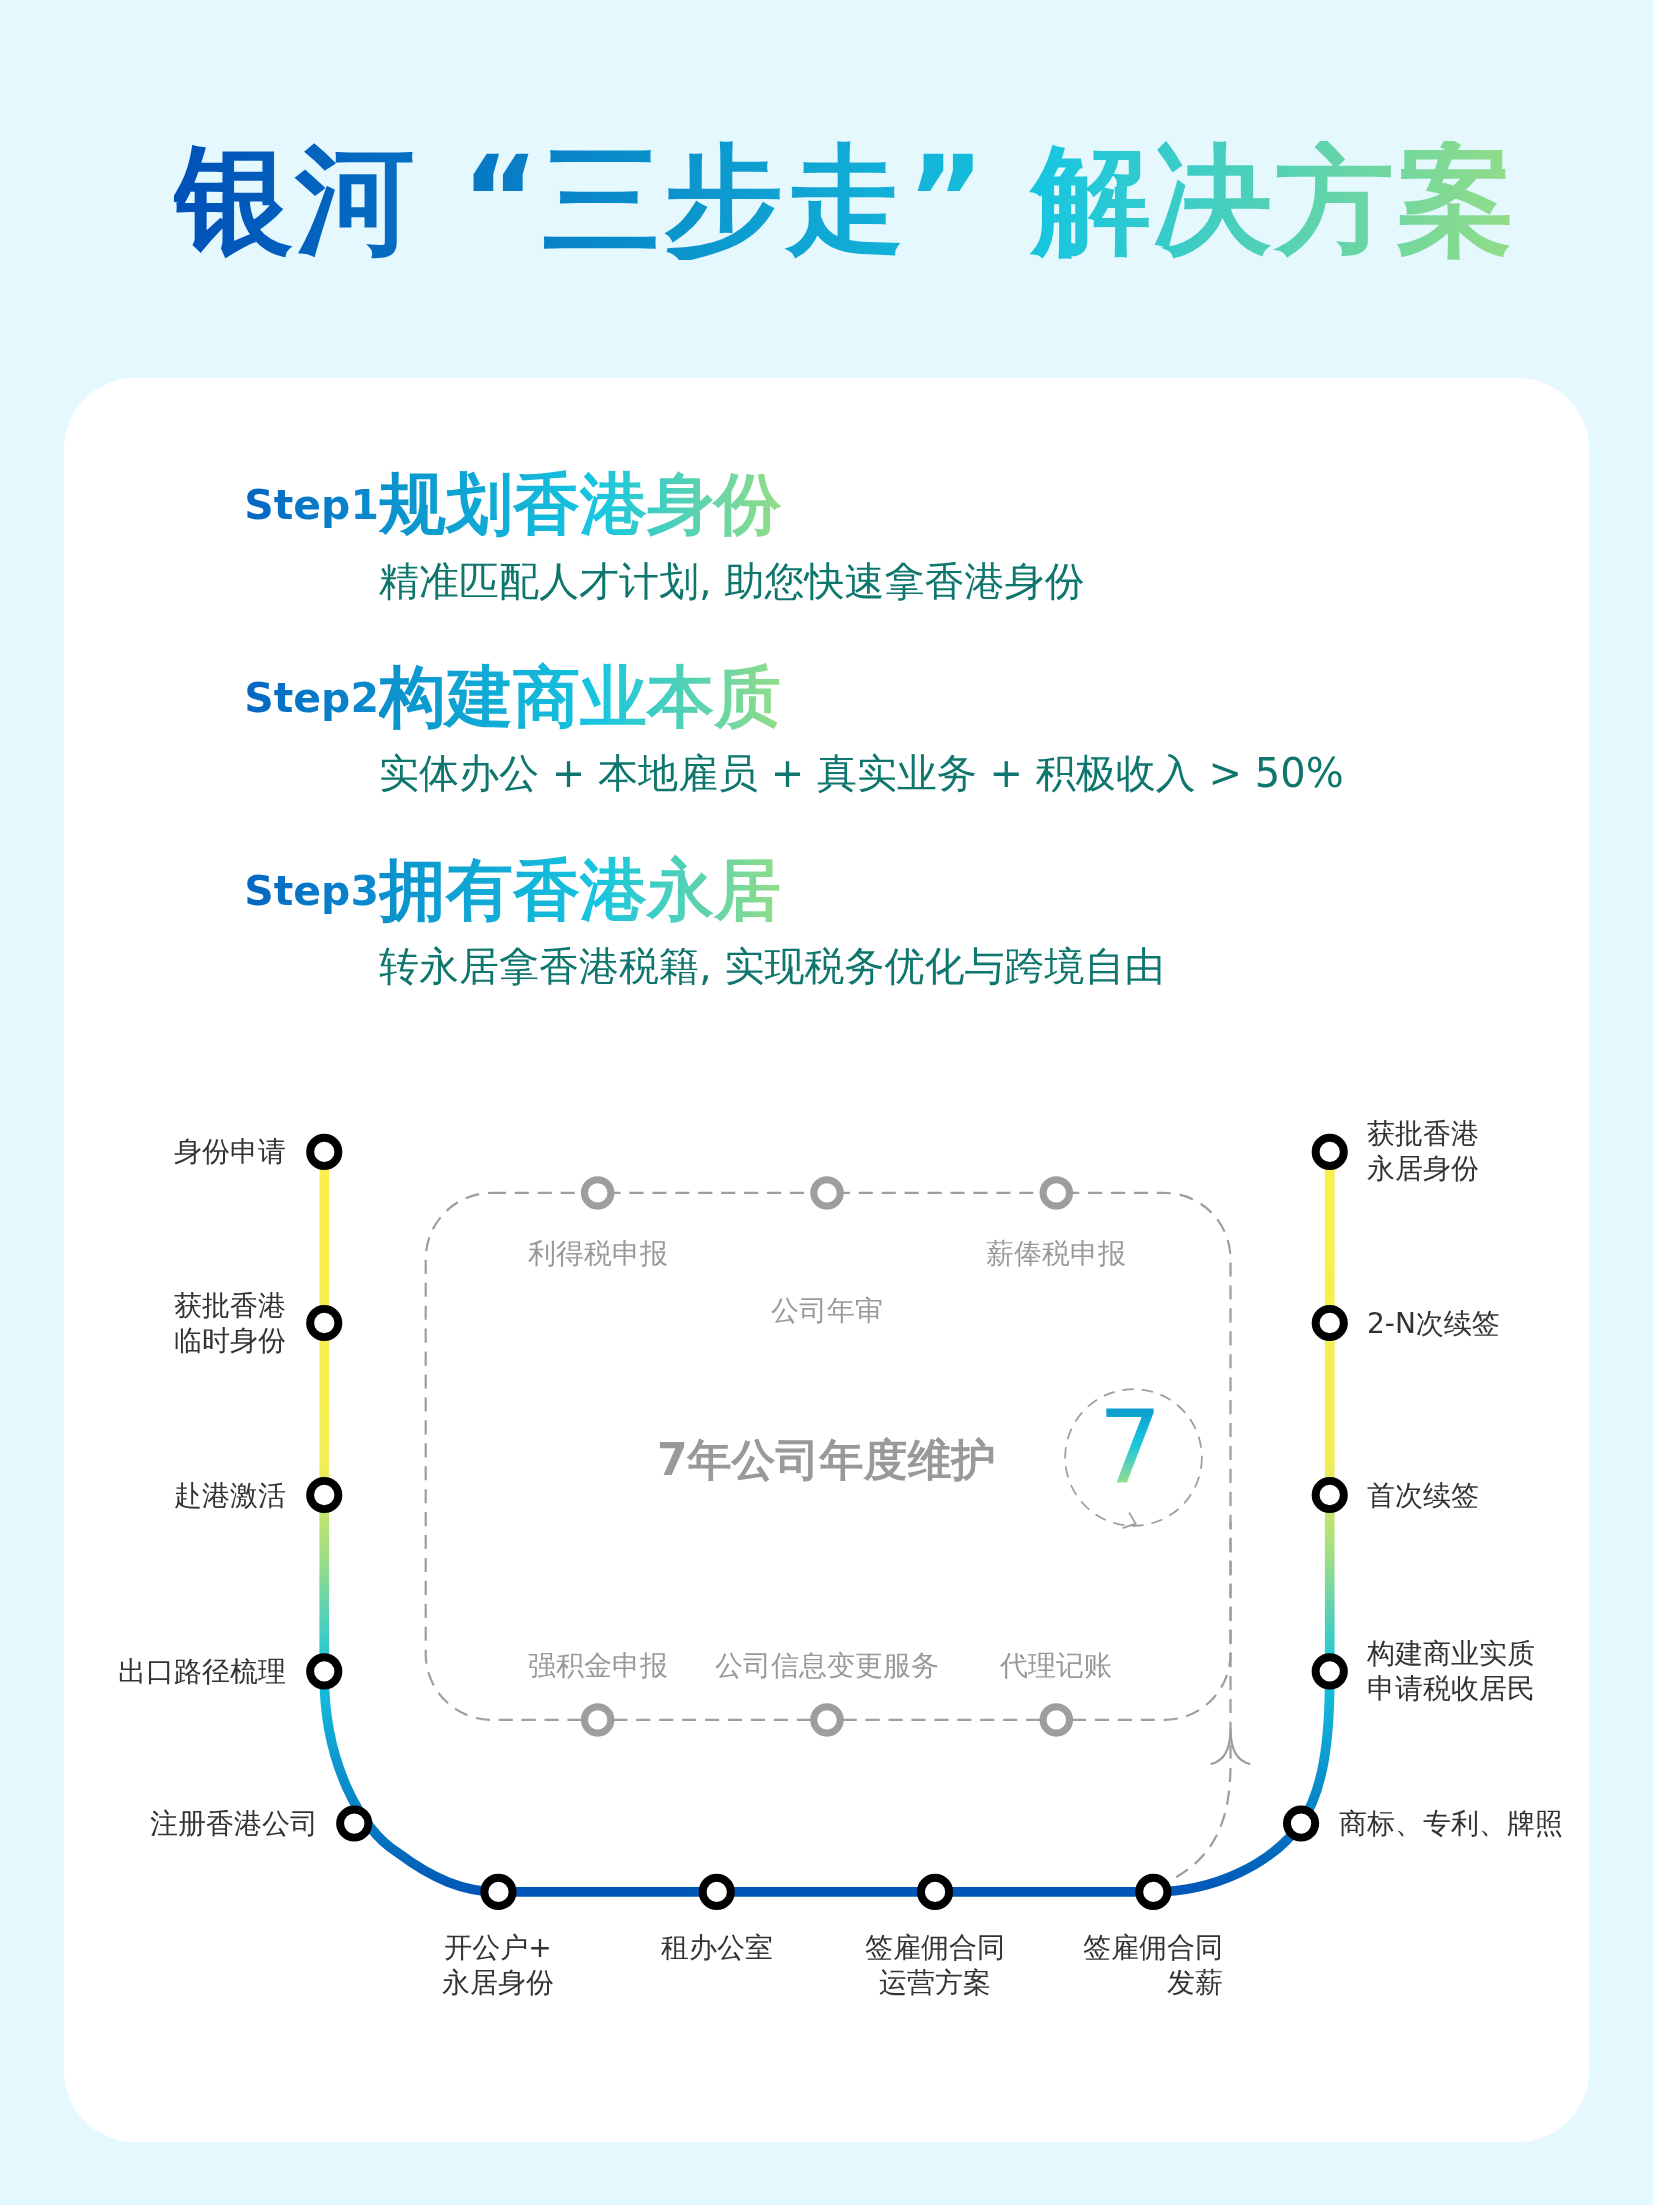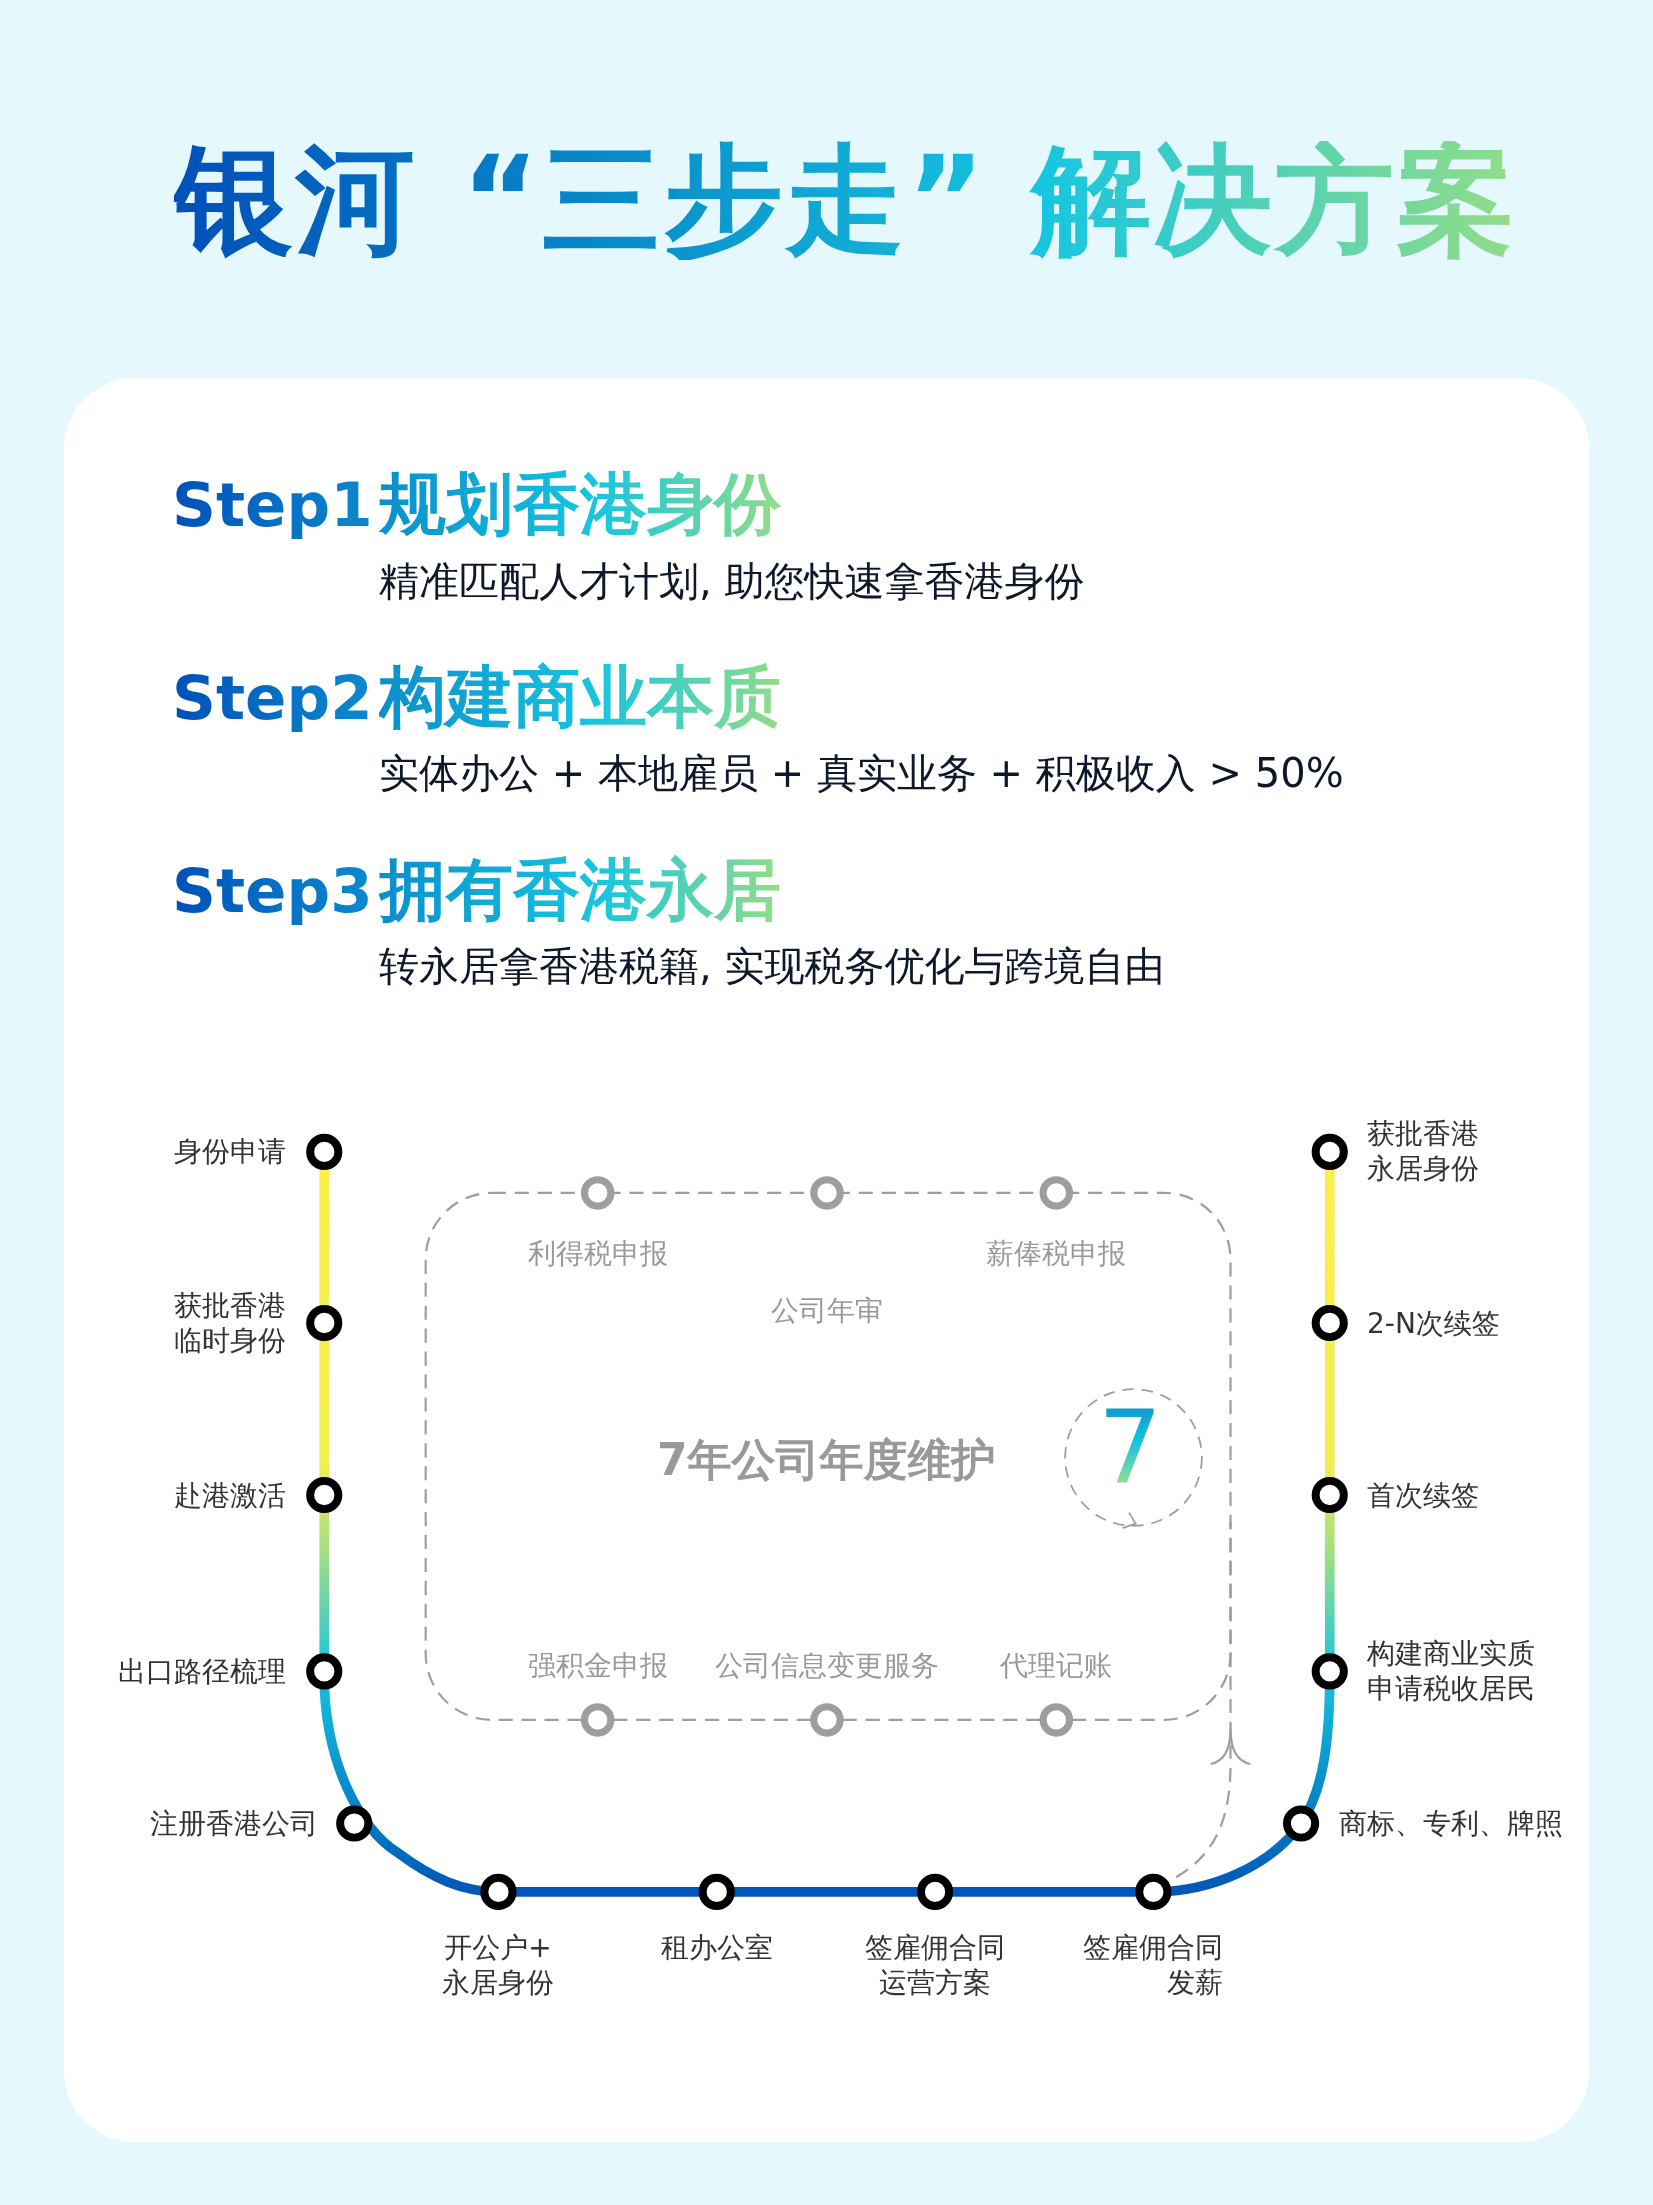--- a/index.html
+++ b/index.html
@@ -4,26 +4,26 @@
 <style>
   html,body{margin:0;padding:0;}
   body{width:1654px;height:2205px;background:#E4F8FE;position:relative;overflow:hidden;
        font-family:"DejaVu Sans","Liberation Sans",sans-serif;color:#333;}
   .title{position:absolute;left:174px;top:141px;font-size:119px;font-weight:bold;letter-spacing:2.6px;
          line-height:1;white-space:nowrap;
          background:linear-gradient(90deg,#0050B8 0%,#0A8FCB 35%,#18C6E0 65%,#93DD86 100%);
          -webkit-background-clip:text;background-clip:text;color:transparent;}
   .card{position:absolute;left:64px;top:378px;width:1525px;height:1764px;background:#fff;border-radius:71px;}
   .step{position:absolute;left:172px;white-space:nowrap;}
-  .step-num{display:inline-block;width:207px;font-size:61px;font-weight:bold;color:#0A5CC0;
-            background:linear-gradient(90deg,#0050B8,#0C8CCF);-webkit-background-clip:text;background-clip:text;color:transparent;vertical-align:middle;}
+  .step-num{display:inline-block;width:207px;font-size:41px;font-weight:bold;color:#0A5CC0;
+            background:linear-gradient(90deg,#0050B8,#0C8CCF);-webkit-background-clip:text;background-clip:text;color:transparent;vertical-align:middle;text-align:right;}
   .step-title{display:inline-block;font-size:67px;font-weight:bold;vertical-align:middle;
               background:linear-gradient(90deg,#0A8FCB 0%,#18C6E0 55%,#93DD86 100%);
               -webkit-background-clip:text;background-clip:text;color:transparent;}
-  .step-desc{position:absolute;left:379px;font-size:40px;color:#0f172a;white-space:nowrap;}
+  .step-desc{position:absolute;left:379px;font-size:40px;color:#0f766e;white-space:nowrap;}
   svg.map{position:absolute;left:0;top:0;width:1654px;height:2205px;}
   .lbl{position:absolute;font-size:28px;color:#333;line-height:35px;white-space:nowrap;}
   .lbl.bold{font-weight:normal;}
   .lbl.r{text-align:right;}
   .lbl.c{text-align:center;transform:translateX(-50%);}
   .glbl{position:absolute;font-size:28px;color:#999;white-space:nowrap;transform:translateX(-50%);}
   .center-title{position:absolute;left:657px;top:1431px;font-size:44px;font-weight:bold;color:#999;white-space:nowrap;}
   .seven{position:absolute;left:1098px;top:1398px;font-size:101px;line-height:1;font-family:"DejaVu Sans",sans-serif;font-weight:normal;
          background:linear-gradient(180deg,#0A8FCB 0%,#18C6E0 45%,#C8E66A 100%);-webkit-background-clip:text;background-clip:text;color:transparent;}
 </style>

